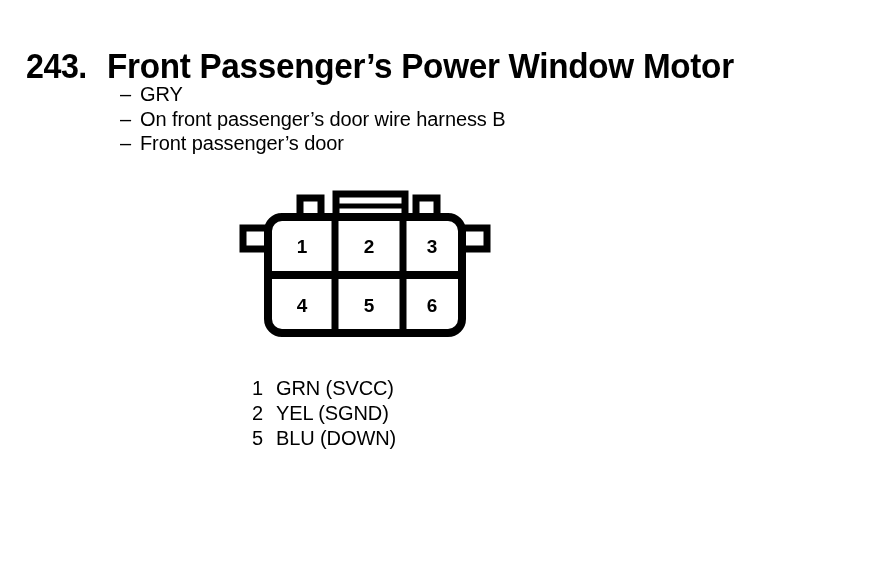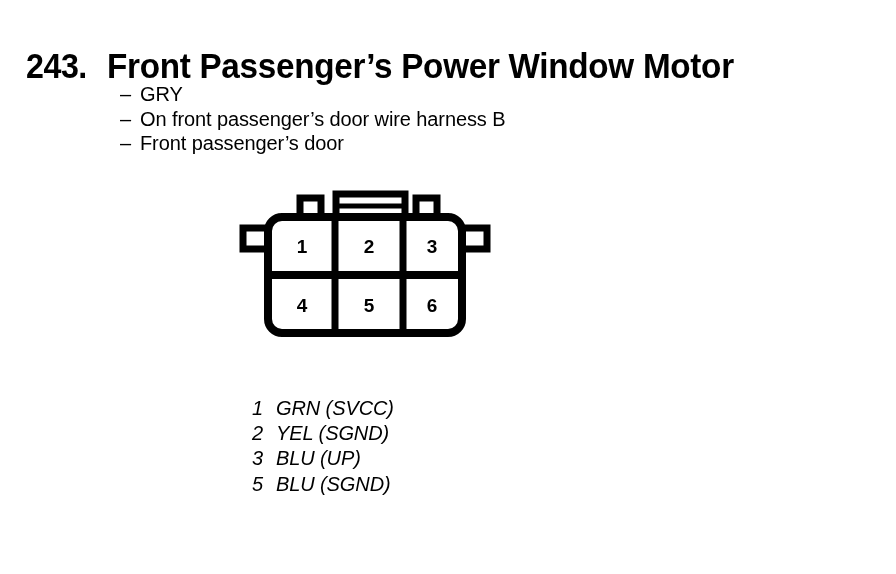--- a/index.html
+++ b/index.html
@@ -66,22 +66,21 @@
   .connector {
     position: absolute;
     left: 235px;
     top: 188px;
   }
 
   
   .pin-legend {
     position: absolute;
     left: 252px;
-    top: 396px;
-    font-style: italic;
+    top: 376px;
   }
   .pin-line {
     font-size: 20px;
     line-height: 25.2px;
     white-space: nowrap;
     letter-spacing: -0.1px;
   }
   .pin-no {
     display: inline-block;
     width: 24px;
@@ -139,18 +138,15 @@
 </div>
 
 <div class="pin-legend">
   <div class="pin-line">
     <span class="pin-no">1</span><span>GRN (SVCC)</span>
   </div>
   <div class="pin-line">
     <span class="pin-no">2</span><span>YEL (SGND)</span>
   </div>
   <div class="pin-line">
-    <span class="pin-no">3</span><span>BLU (UP)</span>
-  </div>
-  <div class="pin-line">
-    <span class="pin-no">5</span><span>BLU (SGND)</span>
+    <span class="pin-no">5</span><span>BLU (DOWN)</span>
   </div>
 </div>
 
 </body></html>

